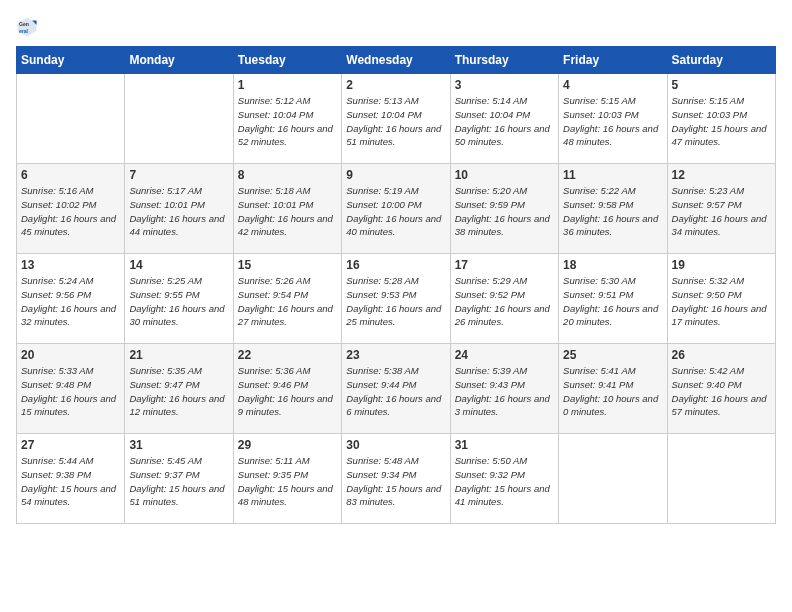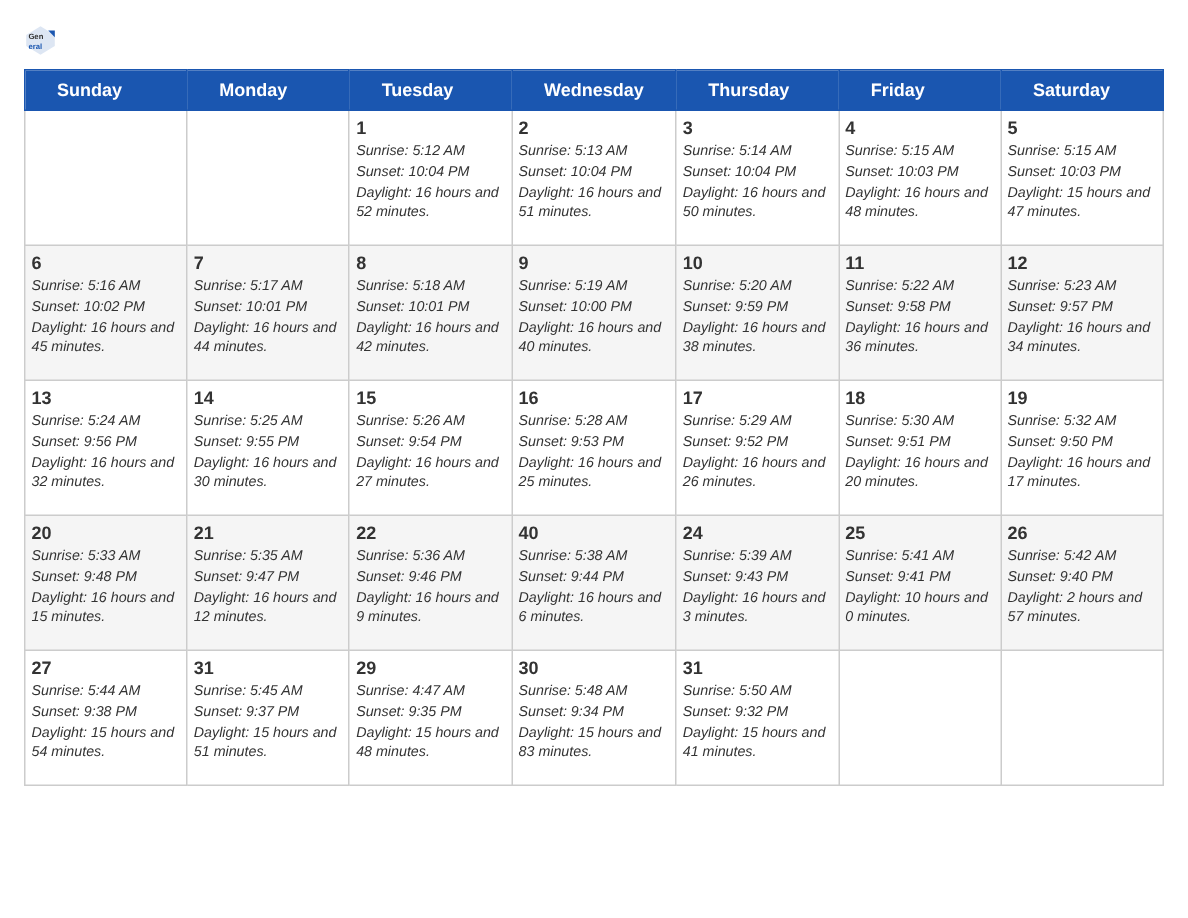--- a/index.html
+++ b/index.html
@@ -49,21 +49,21 @@
     }
     .calendar {
       width: 100%;
       border-collapse: collapse;
       border: 1px solid #ccc;
     }
     .calendar th {
       background: #1a56b0;
       color: #fff;
       font-size: 12px;
-      padding: 6px 21px;
+      padding: 6px 4px;
       text-align: left;
       border: 1px solid #1a56b0;
       font-weight: bold;
     }
     .calendar td {
       border: 1px solid #ccc;
       vertical-align: top;
       padding: 4px;
       width: calc(100% / 7);
       font-size: 10px;
@@ -304,21 +304,21 @@
       </td>
         <td>
         <span class="day-number">22</span>
         <div class="day-info">
           <span>Sunrise: 5:36 AM</span><br>
           <span>Sunset: 9:46 PM</span><br>
           <span>Daylight: 16 hours and 9 minutes.</span>
         </div>
       </td>
         <td>
-        <span class="day-number">40</span>
+        <span class="day-number">23</span>
         <div class="day-info">
           <span>Sunrise: 5:38 AM</span><br>
           <span>Sunset: 9:44 PM</span><br>
           <span>Daylight: 16 hours and 6 minutes.</span>
         </div>
       </td>
         <td>
         <span class="day-number">24</span>
         <div class="day-info">
           <span>Sunrise: 5:39 AM</span><br>
@@ -332,21 +332,21 @@
           <span>Sunrise: 5:41 AM</span><br>
           <span>Sunset: 9:41 PM</span><br>
           <span>Daylight: 10 hours and 0 minutes.</span>
         </div>
       </td>
         <td>
         <span class="day-number">26</span>
         <div class="day-info">
           <span>Sunrise: 5:42 AM</span><br>
           <span>Sunset: 9:40 PM</span><br>
-          <span>Daylight: 2 hours and 57 minutes.</span>
+          <span>Daylight: 16 hours and 57 minutes.</span>
         </div>
       </td>
       </tr>
       <tr>
         <td>
         <span class="day-number">27</span>
         <div class="day-info">
           <span>Sunrise: 5:44 AM</span><br>
           <span>Sunset: 9:38 PM</span><br>
           <span>Daylight: 15 hours and 54 minutes.</span>
@@ -356,21 +356,21 @@
         <span class="day-number">31</span>
         <div class="day-info">
           <span>Sunrise: 5:45 AM</span><br>
           <span>Sunset: 9:37 PM</span><br>
           <span>Daylight: 15 hours and 51 minutes.</span>
         </div>
       </td>
         <td>
         <span class="day-number">29</span>
         <div class="day-info">
-          <span>Sunrise: 4:47 AM</span><br>
+          <span>Sunrise: 5:11 AM</span><br>
           <span>Sunset: 9:35 PM</span><br>
           <span>Daylight: 15 hours and 48 minutes.</span>
         </div>
       </td>
         <td>
         <span class="day-number">30</span>
         <div class="day-info">
           <span>Sunrise: 5:48 AM</span><br>
           <span>Sunset: 9:34 PM</span><br>
           <span>Daylight: 15 hours and 83 minutes.</span>

